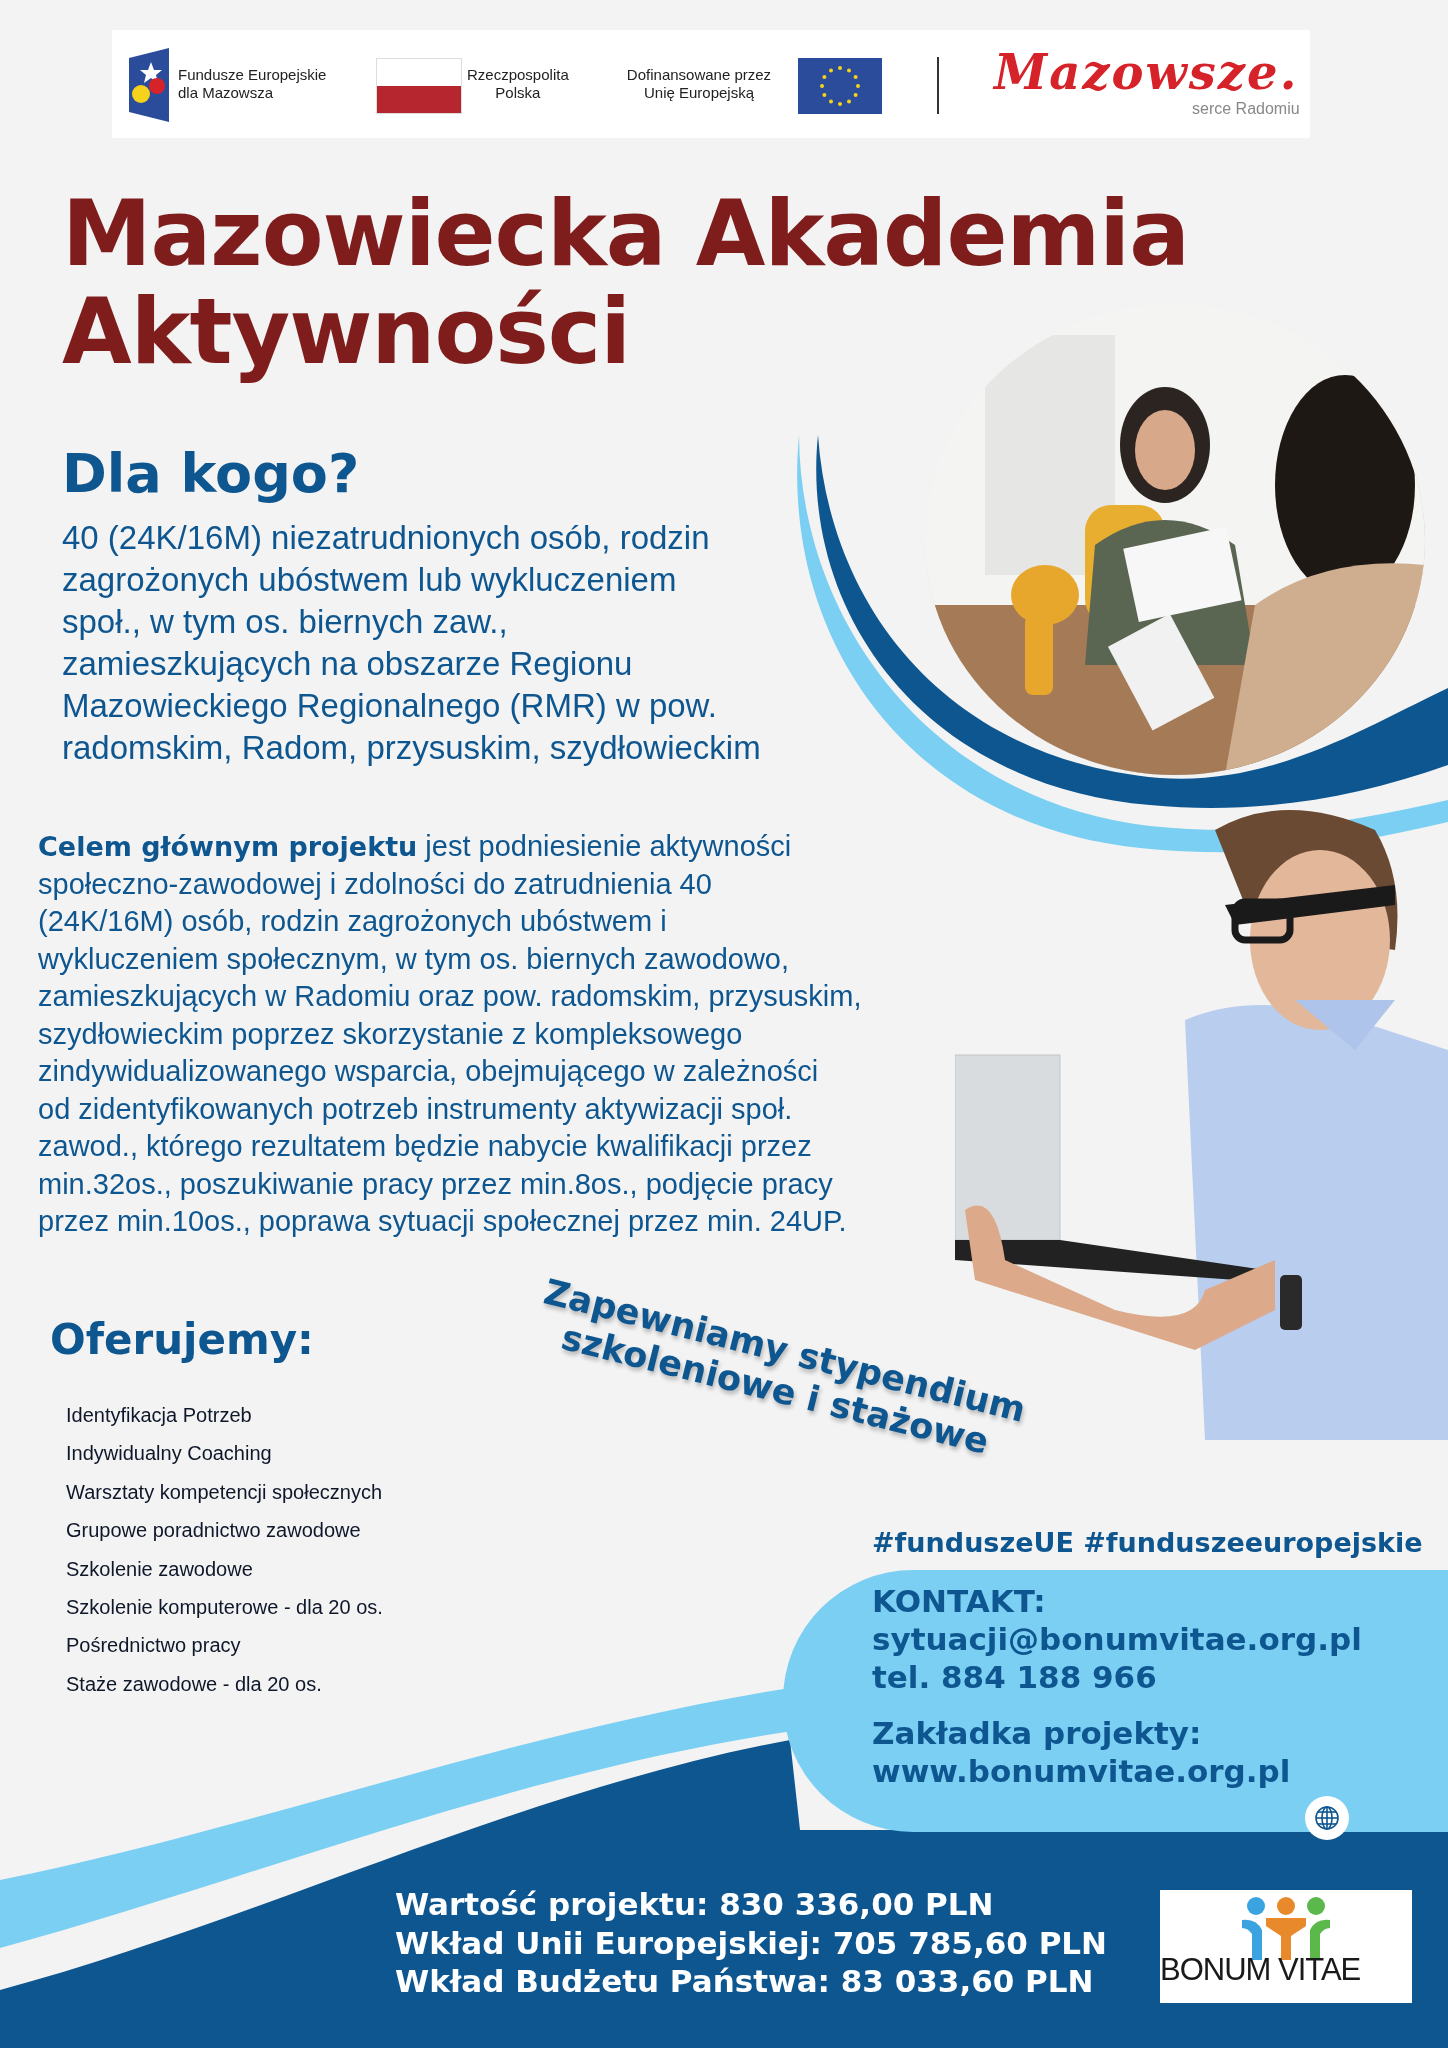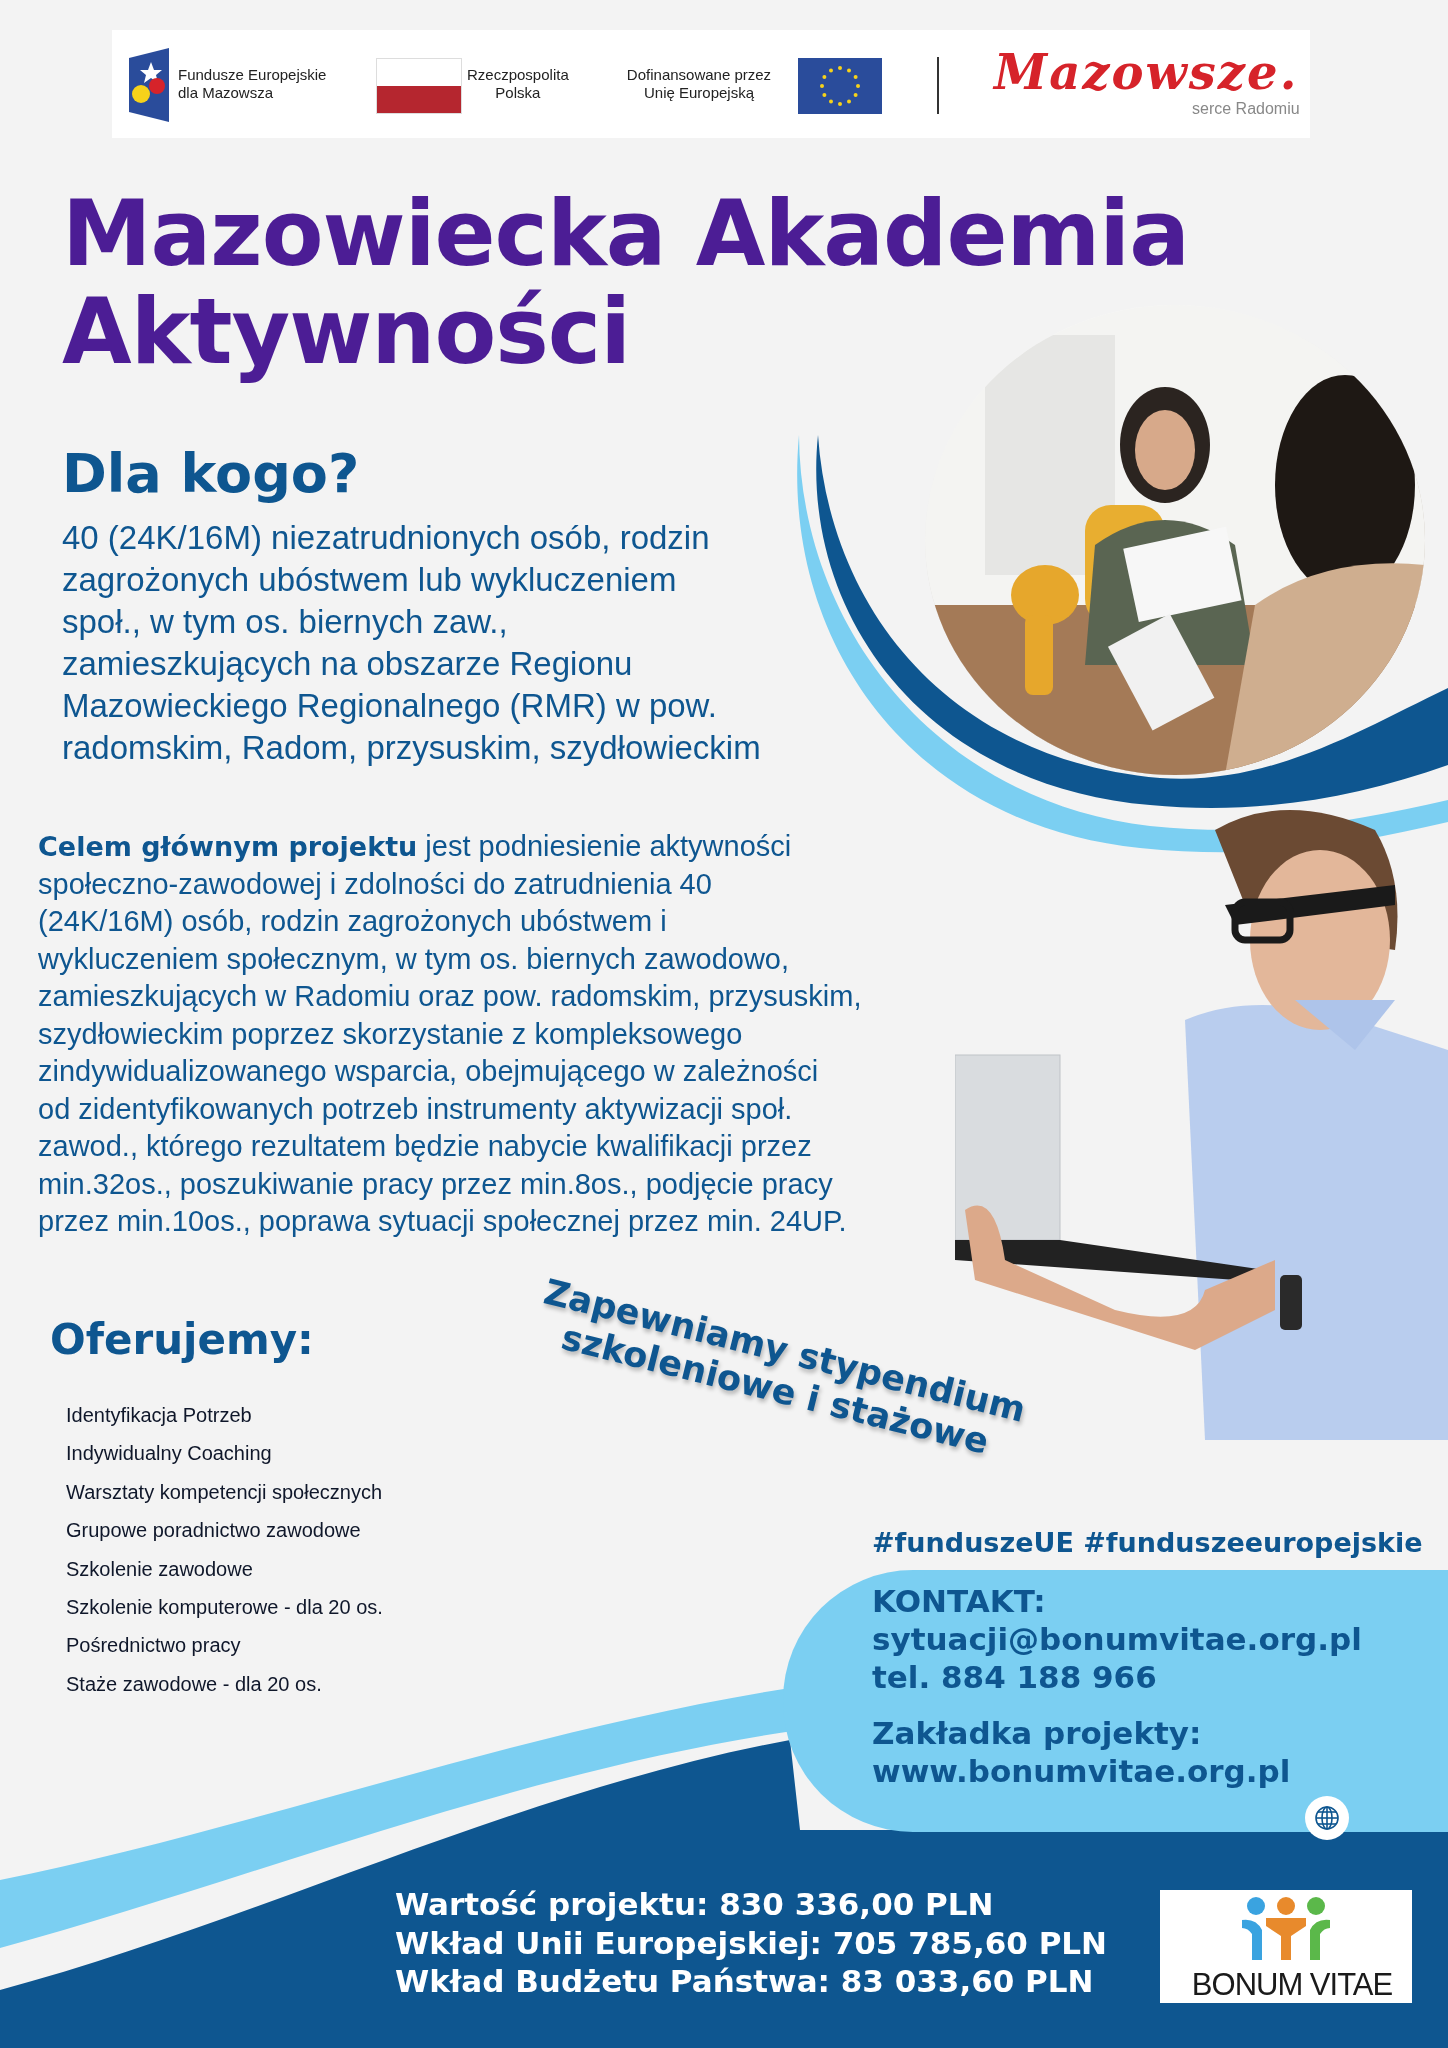--- a/index.html
+++ b/index.html
@@ -10,37 +10,37 @@
   .logobar .fe-mark { left:17px; top:18px; width:40px; height:74px; }
   .logobar .txt { font-family:"Liberation Sans", sans-serif; color:#222; font-size:15px; line-height:18px; }
   .pl-flag { left:264px; top:28px; width:86px; height:56px; border:1px solid #ddd; box-sizing:border-box; }
   .pl-flag .w { height:50%; background:#fff; }
   .pl-flag .r { height:50%; background:#b5262f; }
   .eu-flag { left:686px; top:28px; width:84px; height:56px; background:#2a4c9b; }
   .vsep { left:825px; top:27px; width:2px; height:57px; background:#333; }
   .mazowsze { left:882px; top:14px; font-family:"DejaVu Serif", serif; font-weight:bold; font-size:48px; color:#d6232a; letter-spacing:2px; font-style:italic; }
   .serce { left:1080px; top:70px; font-family:"Liberation Sans", sans-serif; font-size:16px; color:#888; }
   
-  .title { left:62px; top:185px; font-family:"DejaVu Sans", sans-serif; font-weight:bold; font-size:90px; line-height:98px; color:#4c1d95; letter-spacing:-1px; }
+  .title { left:62px; top:185px; font-family:"DejaVu Sans", sans-serif; font-weight:bold; font-size:90px; line-height:98px; color:#7f1d1d; letter-spacing:-1px; }
   .h2 { font-weight:bold; color:#0e5690; }
   .dla-h { left:62px; top:442px; font-size:54px; }
   .dla-body { left:62px; top:517px; width:800px; font-family:"Liberation Sans", sans-serif; font-size:33px; line-height:42px; color:#0e5690; }
   .goal { left:38px; top:828px; width:930px; font-family:"Liberation Sans", sans-serif; font-size:29px; line-height:37.5px; color:#0e5690; }
   .goal b { font-family:"DejaVu Sans", sans-serif; font-size:27px; }
   .offer-h { left:50px; top:1315px; font-size:42px;text-align:center; }
   .offer-list { left:50px; top:1380px; font-family:"Liberation Sans", sans-serif; font-size:20px; line-height:38.4px; list-style:none; margin:16px; padding:0; color:#0f172a; }
   .stipend { left:520px; top:1330px; width:520px; text-align:center; font-family:"DejaVu Sans", sans-serif; font-weight:bold; font-size:35px; line-height:40px; color:#0e5690; transform:rotate(14deg); transform-origin:center; text-shadow:2px 3px 4px rgba(0,0,0,0.25); }
   .hashtag { left:872px; top:1527px; font-family:"DejaVu Sans", sans-serif; font-weight:bold; font-size:27px; color:#0e5690; }
   .contact-box { left:783px; top:1570px; width:665px; height:262px; background:#7bcff2; border-radius:130px 0 0 130px; }
   .contact { left:872px; top:1582px; font-family:"DejaVu Sans", sans-serif; font-weight:bold; font-size:31px; line-height:38px; color:#0e5690; }
   .contact .gap { height:18px; }
   .globe { left:1305px; top:1796px; width:44px; height:44px; border-radius:50%; background:#fff; display:flex; align-items:center; justify-content:center; }
   .funding { left:395px; top:1885px; font-family:"DejaVu Sans", sans-serif; font-weight:bold; font-size:31px; line-height:38.5px; color:#ffffff; }
   .bv-logo { left:1160px; top:1890px; width:252px; height:113px; background:#fff; }
-  .bv-text { left:0; bottom:0; width:100%; text-align:center; font-family:"Liberation Sans", sans-serif; font-size:31px; color:#1a1a1a; letter-spacing:-1px;padding-left:6px; }
+  .bv-text { left:0; bottom:15px; width:100%; font-family:"Liberation Sans", sans-serif; font-size:31px; color:#1a1a1a; letter-spacing:-1px; }
   .photo1 { left:925px; top:305px; width:500px; height:470px; border-radius:50%; overflow:hidden; background:linear-gradient(160deg,#ffffff 0%,#ececec 35%,#c9c2b8 60%,#9a7a5a 100%); }
   .photo2 { left:955px; top:790px; width:493px; height:650px; overflow:hidden; }
 </style>
 </head>
 <body>
 
 <svg class="abs" style="left:0;top:0" width="1448" height="900" viewBox="0 0 1448 900">
   <path d="M799 435 C 800 620, 930 800, 1150 826 C 1270 838, 1360 820, 1448 800 L 1448 822 C 1350 845, 1260 860, 1140 848 C 910 825, 780 640, 799 435 Z" fill="#7bcff2"></path>
   <path d="M818 435 C 830 610, 950 760, 1160 778 C 1270 786, 1360 730, 1448 688 L 1448 765 C 1350 800, 1250 815, 1150 805 C 920 785, 800 610, 818 435 Z" fill="#0e5690"></path>
 </svg>

